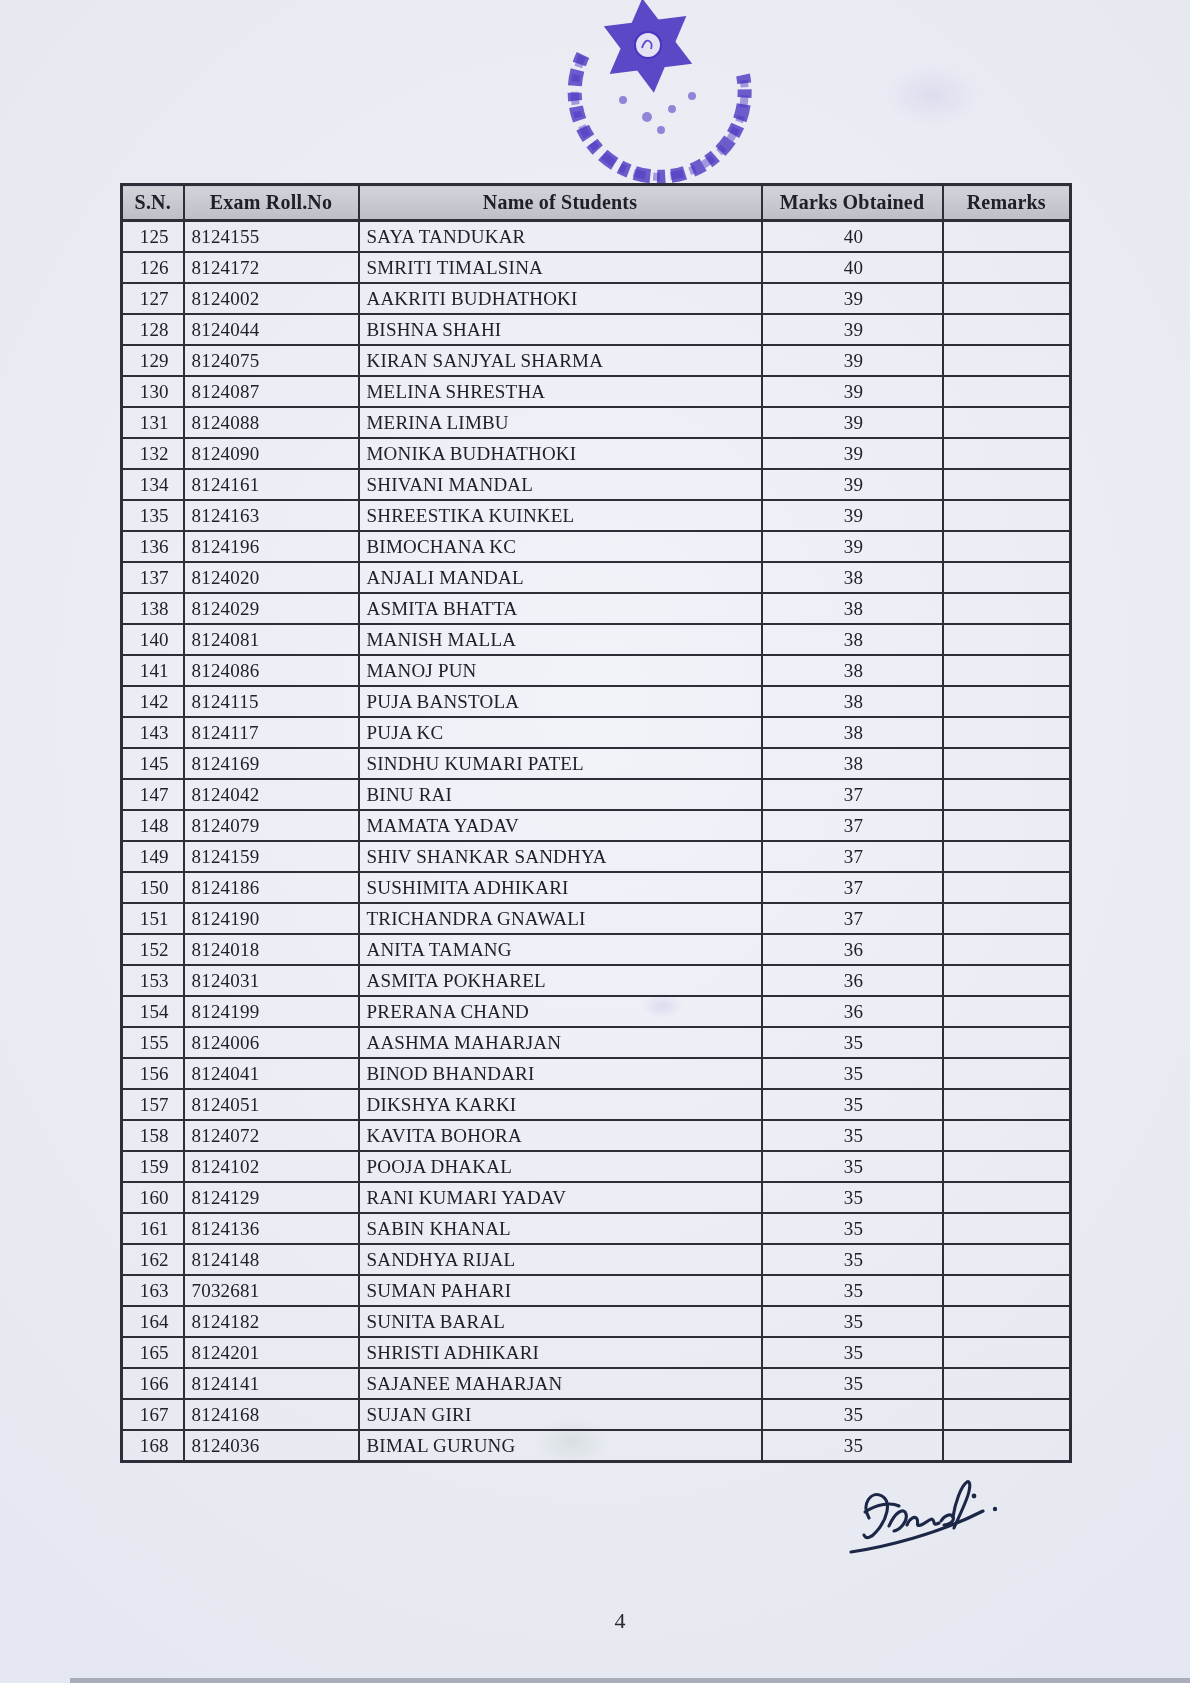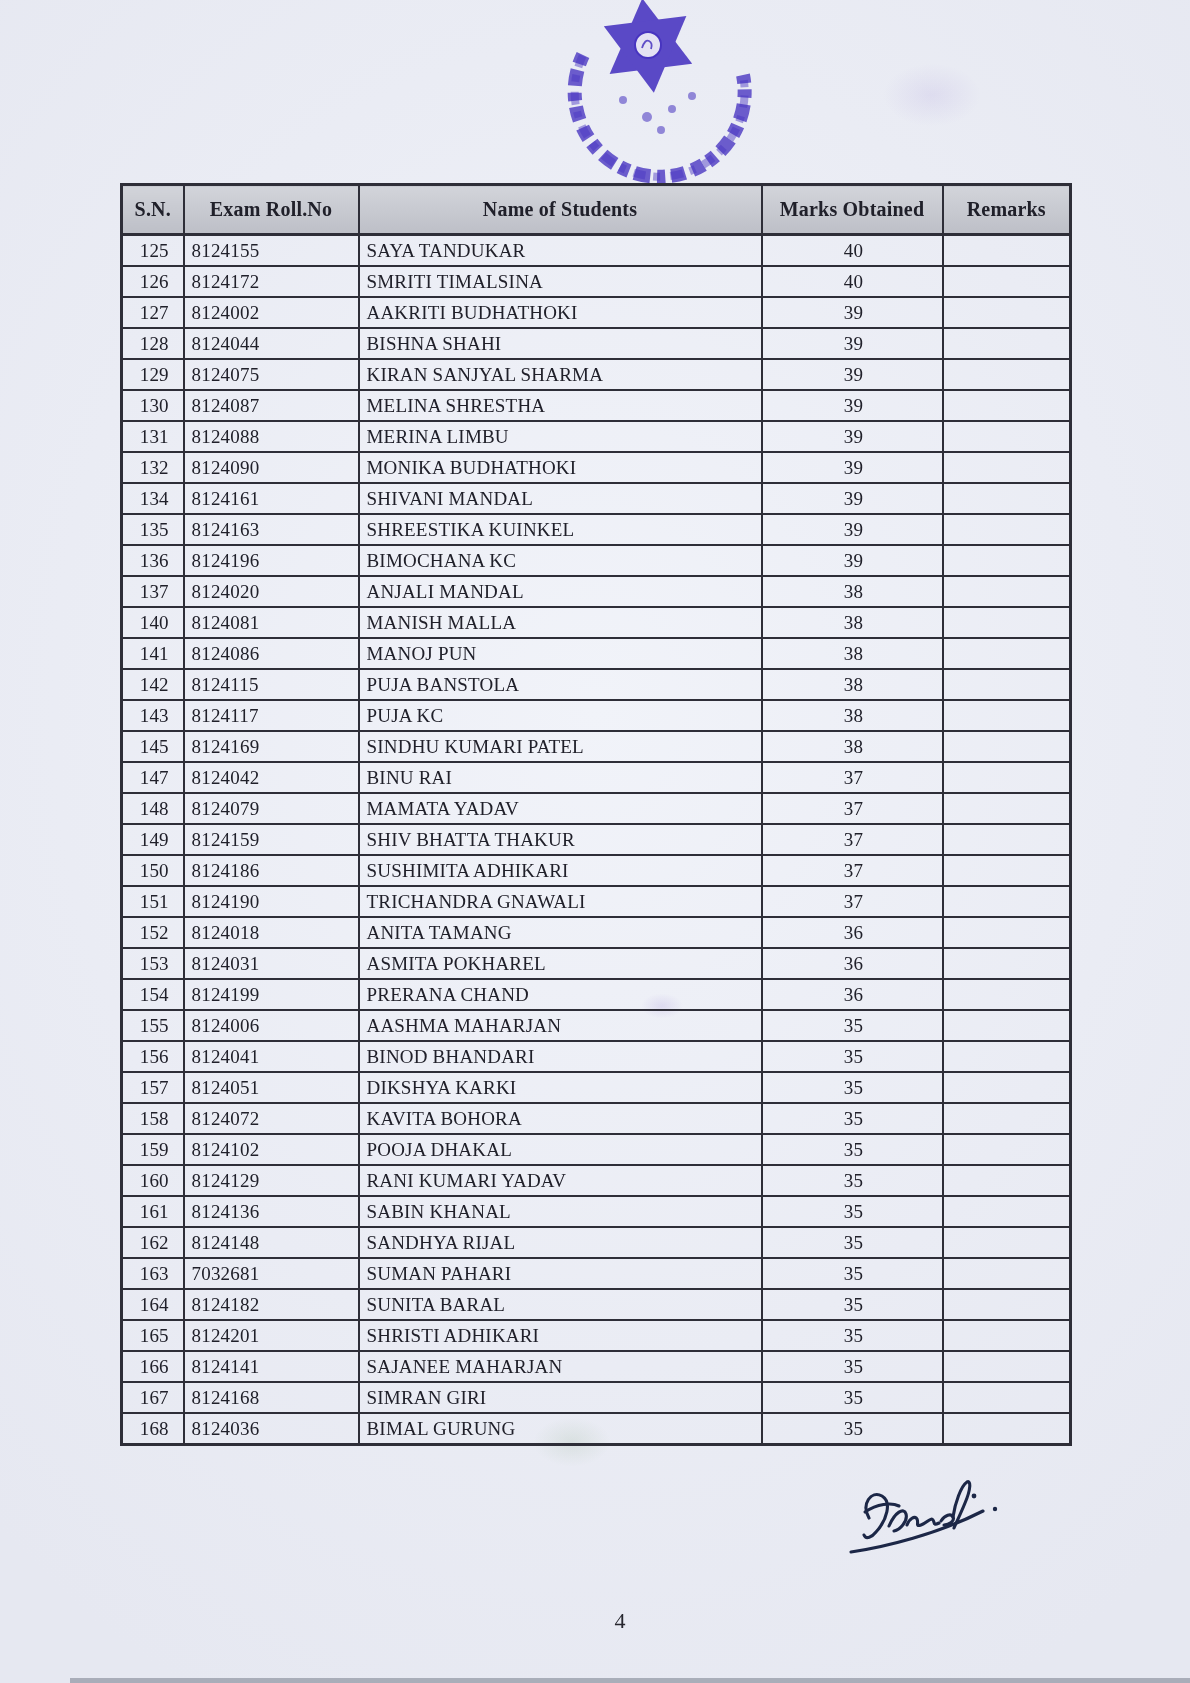--- a/index.html
+++ b/index.html
@@ -29,21 +29,21 @@
     width: 949px; border-collapse: collapse; table-layout: fixed;
     color: #20202a;
   }
   table.results, table.results th, table.results td {
     border: 2px solid #2e2e38;
   }
   table.results { border-width: 3px; }
   table.results th {
     background: linear-gradient(#d2d4da, #bdbfc7);
     font-weight: bold; font-size: 20px; height: 31px;
-    padding: 8px 2px; letter-spacing: 0.2px;
+    padding: 1px 2px; letter-spacing: 0.2px;
     border-bottom-width: 3px;
   }
   table.results td {
     font-size: 19px; height: 29px; padding: 0 4px 0 7px;
     letter-spacing: 0.2px; white-space: nowrap; overflow: hidden;
   }
   td.c-sn, td.c-marks { text-align: center; padding: 0; }
   col.w-sn { width: 62px; } col.w-roll { width: 175px; }
   col.w-name { width: 403px; } col.w-marks { width: 181px; }
   col.w-remarks { width: 128px; }
@@ -175,20 +175,27 @@
           <td class="c-remarks"></td>
         </tr>
         <tr>
           <td class="c-sn">137</td>
           <td class="c-roll">8124020</td>
           <td class="c-name">ANJALI MANDAL</td>
           <td class="c-marks">38</td>
           <td class="c-remarks"></td>
         </tr>
         <tr>
+          <td class="c-sn">138</td>
+          <td class="c-roll">8124029</td>
+          <td class="c-name">ASMITA BHATTA</td>
+          <td class="c-marks">38</td>
+          <td class="c-remarks"></td>
+        </tr>
+        <tr>
           <td class="c-sn">140</td>
           <td class="c-roll">8124081</td>
           <td class="c-name">MANISH MALLA</td>
           <td class="c-marks">38</td>
           <td class="c-remarks"></td>
         </tr>
         <tr>
           <td class="c-sn">141</td>
           <td class="c-roll">8124086</td>
           <td class="c-name">MANOJ  PUN</td>
@@ -226,21 +233,21 @@
         <tr>
           <td class="c-sn">148</td>
           <td class="c-roll">8124079</td>
           <td class="c-name">MAMATA  YADAV</td>
           <td class="c-marks">37</td>
           <td class="c-remarks"></td>
         </tr>
         <tr>
           <td class="c-sn">149</td>
           <td class="c-roll">8124159</td>
-          <td class="c-name">SHIV BHATTA  THAKUR</td>
+          <td class="c-name">SHIV SHANKAR  SANDHYA</td>
           <td class="c-marks">37</td>
           <td class="c-remarks"></td>
         </tr>
         <tr>
           <td class="c-sn">150</td>
           <td class="c-roll">8124186</td>
           <td class="c-name">SUSHIMITA ADHIKARI</td>
           <td class="c-marks">37</td>
           <td class="c-remarks"></td>
         </tr>
@@ -352,21 +359,21 @@
         <tr>
           <td class="c-sn">166</td>
           <td class="c-roll">8124141</td>
           <td class="c-name">SAJANEE MAHARJAN</td>
           <td class="c-marks">35</td>
           <td class="c-remarks"></td>
         </tr>
         <tr>
           <td class="c-sn">167</td>
           <td class="c-roll">8124168</td>
-          <td class="c-name">SIMRAN GIRI</td>
+          <td class="c-name">SUJAN GIRI</td>
           <td class="c-marks">35</td>
           <td class="c-remarks"></td>
         </tr>
         <tr>
           <td class="c-sn">168</td>
           <td class="c-roll">8124036</td>
           <td class="c-name">BIMAL GURUNG</td>
           <td class="c-marks">35</td>
           <td class="c-remarks"></td>
         </tr>

